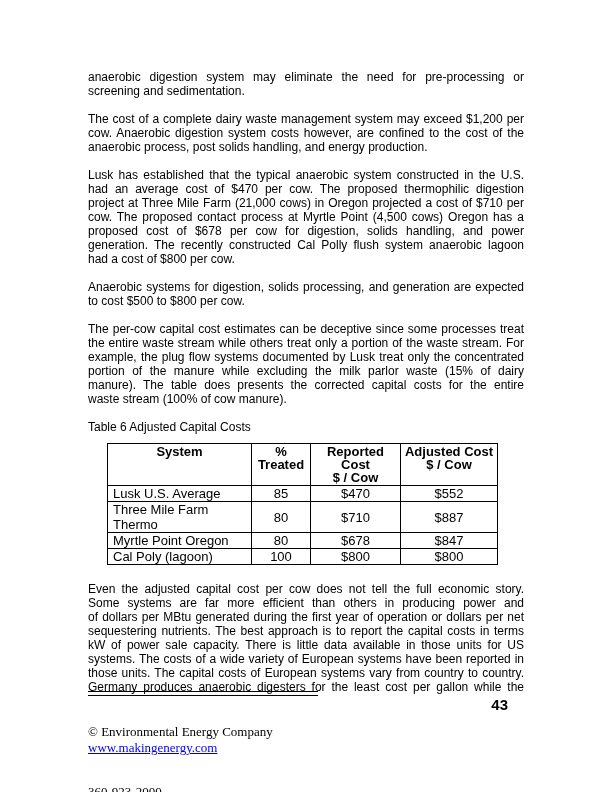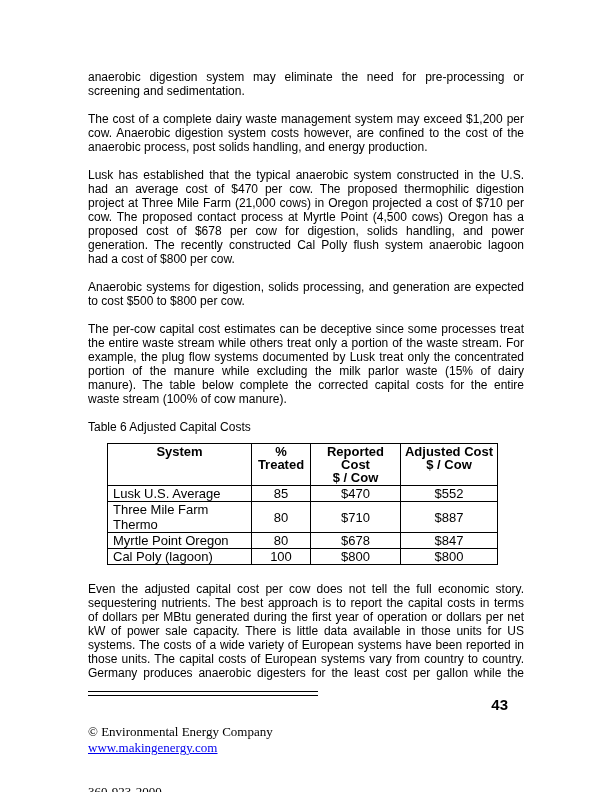--- a/index.html
+++ b/index.html
@@ -109,21 +109,21 @@
     <div class="para">
       <div class="ln">Anaerobic systems for digestion, solids processing, and generation are expected</div>
       <div class="ln end">to cost $500 to $800 per cow.</div>
     </div>
 
     <div class="para">
       <div class="ln">The per-cow capital cost estimates can be deceptive since some processes treat</div>
       <div class="ln">the entire waste stream while others treat only a portion of the waste stream. For</div>
       <div class="ln">example, the plug flow systems documented by Lusk treat only the concentrated</div>
       <div class="ln">portion of the manure while excluding the milk parlor waste (15% of dairy</div>
-      <div class="ln">manure). The table below complete the corrected capital costs for the entire</div>
+      <div class="ln">manure). The table does presents the corrected capital costs for the entire</div>
       <div class="ln end">waste stream (100% of cow manure).</div>
     </div>
 
     <div class="caption">Table 6 Adjusted Capital Costs</div>
 
     <table class="costs">
       <colgroup>
         <col style="width:144px">
         <col style="width:59px">
         <col style="width:90px">
@@ -172,22 +172,23 @@
           <td class="sys">Cal Poly (lagoon)</td>
           <td>100</td>
           <td>$800</td>
           <td>$800</td>
         </tr>
       </tbody>
     </table>
 
     <div class="para after-table">
       <div class="ln">Even the adjusted capital cost per cow does not tell the full economic story.</div>
+      <div class="ln">Some systems are far more efficient than others in producing power and</div>
+      <div class="ln">of dollars per MBtu generated during the first year of operation or dollars per net</div>
       <div class="ln">sequestering nutrients.  The best approach is to report the capital costs in terms</div>
-      <div class="ln">of dollars per MBtu generated during the first year of operation or dollars per net</div>
       <div class="ln">kW of power sale capacity. There is little data available in those units for US</div>
       <div class="ln">systems. The costs of a wide variety of European systems have been reported in</div>
       <div class="ln">those units.  The capital costs of European systems vary from country to country.</div>
       <div class="ln">Germany produces anaerobic digesters for the least cost per gallon while the</div>
     </div>
 
   </div>
 
   <div class="footer">
     <div class="frule"></div>

